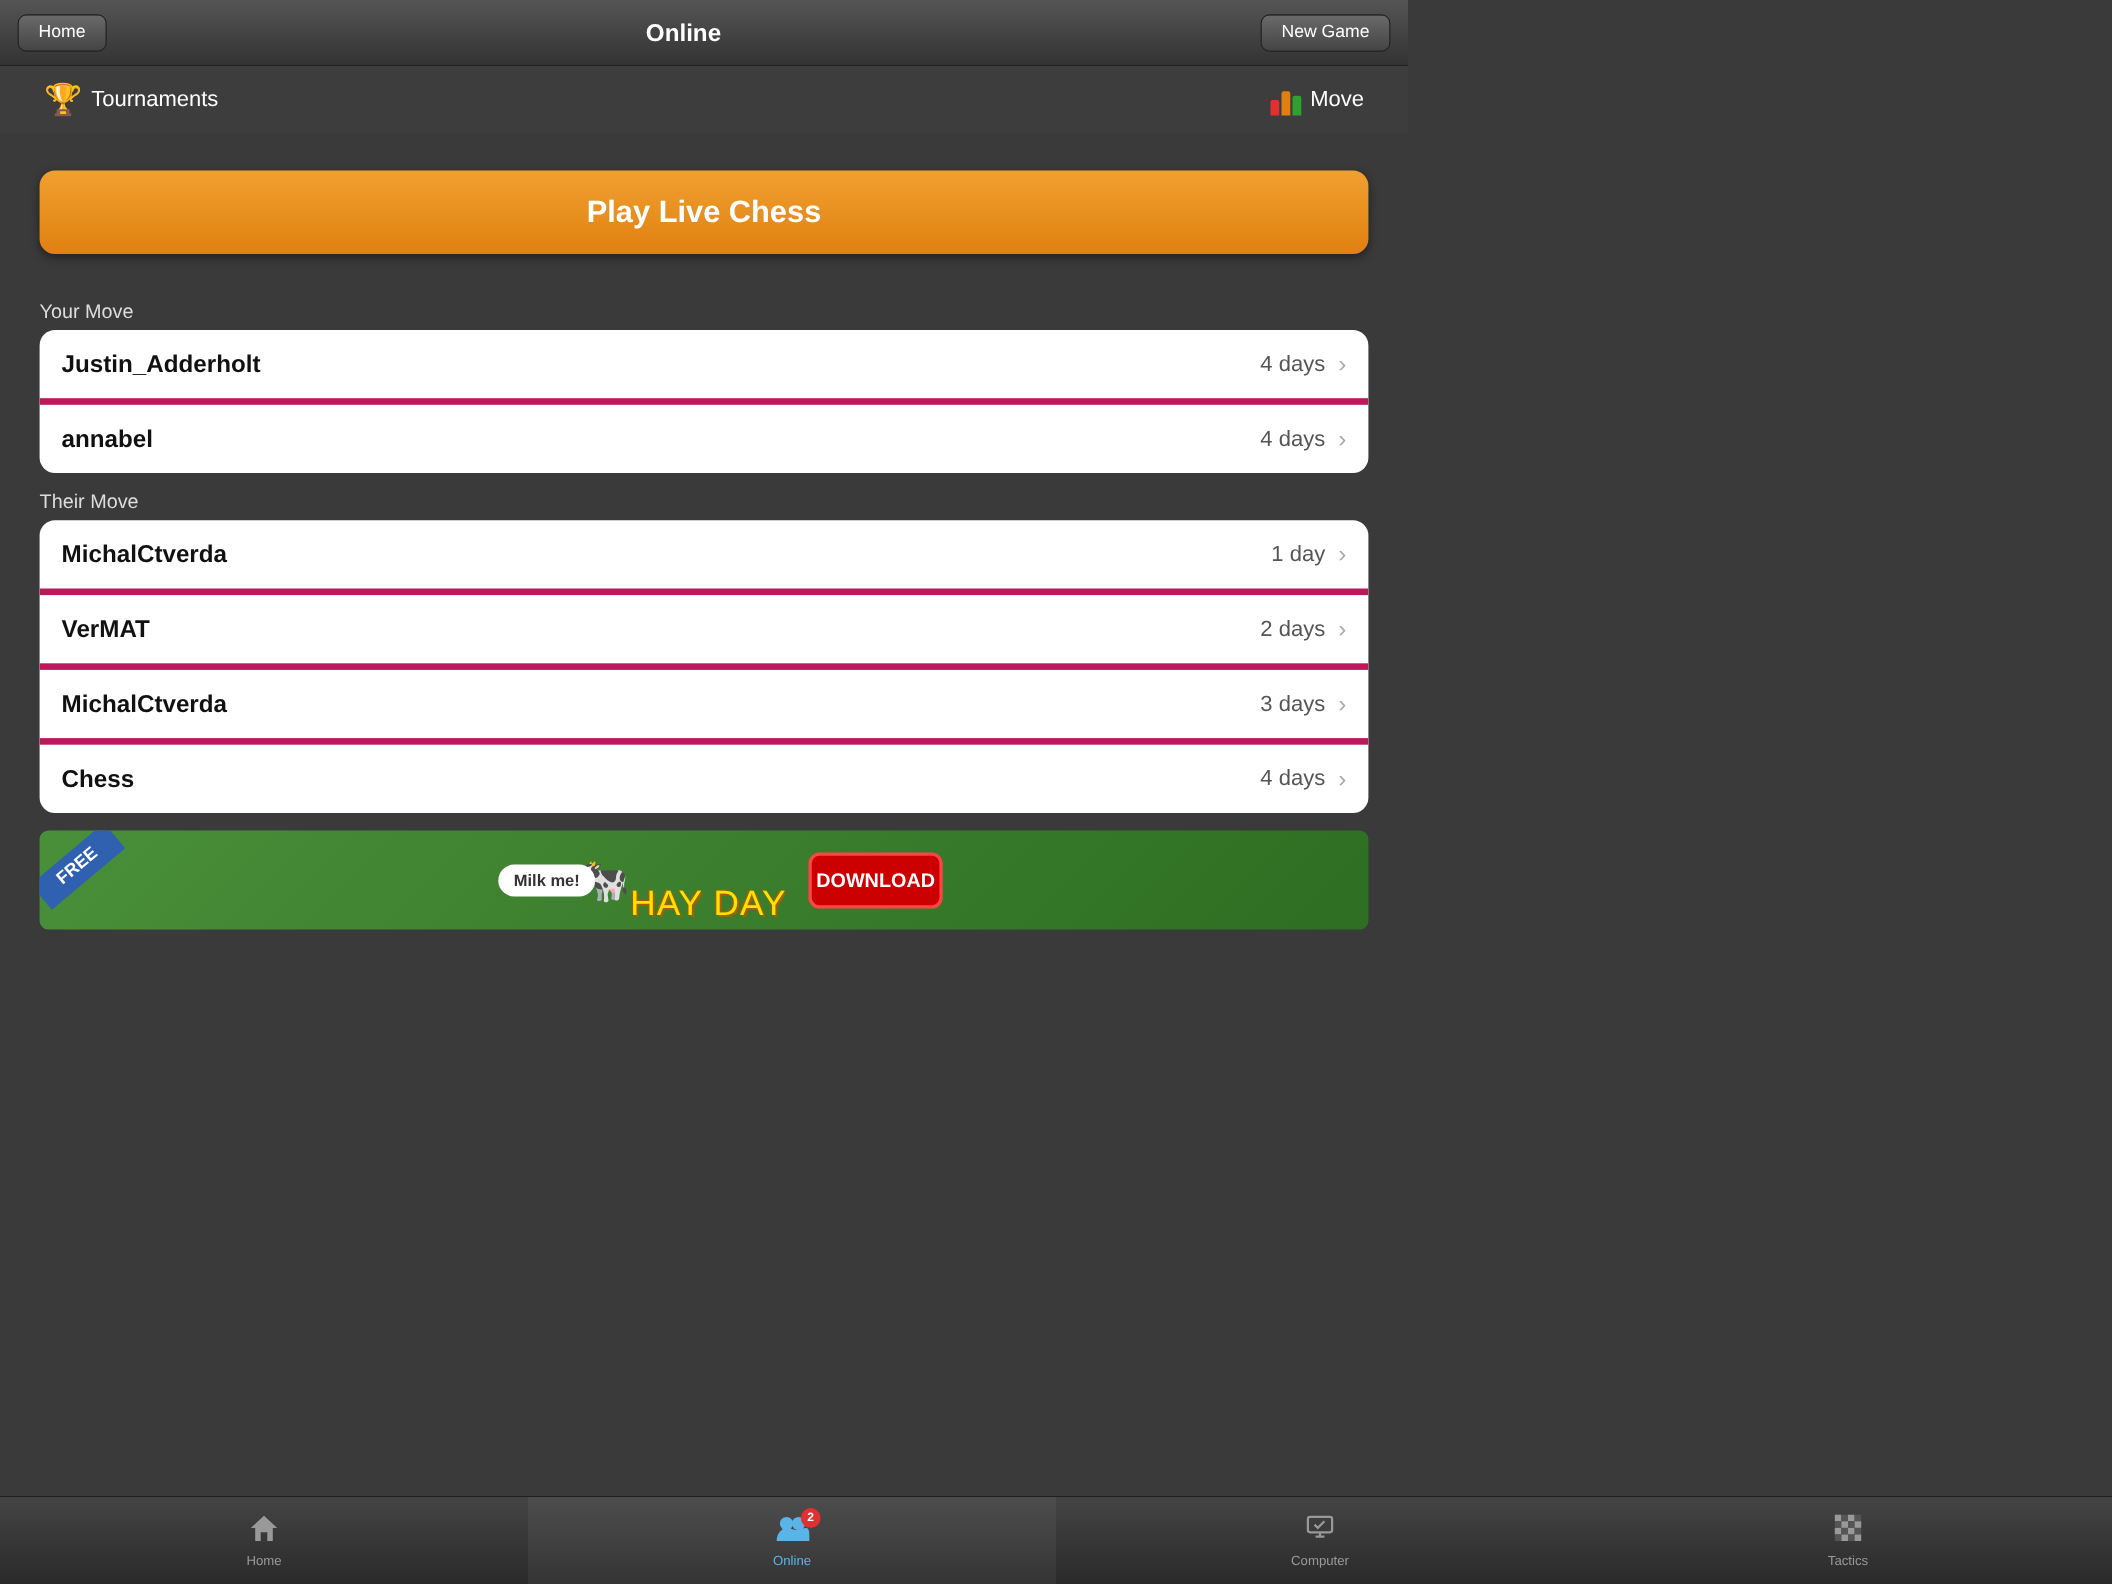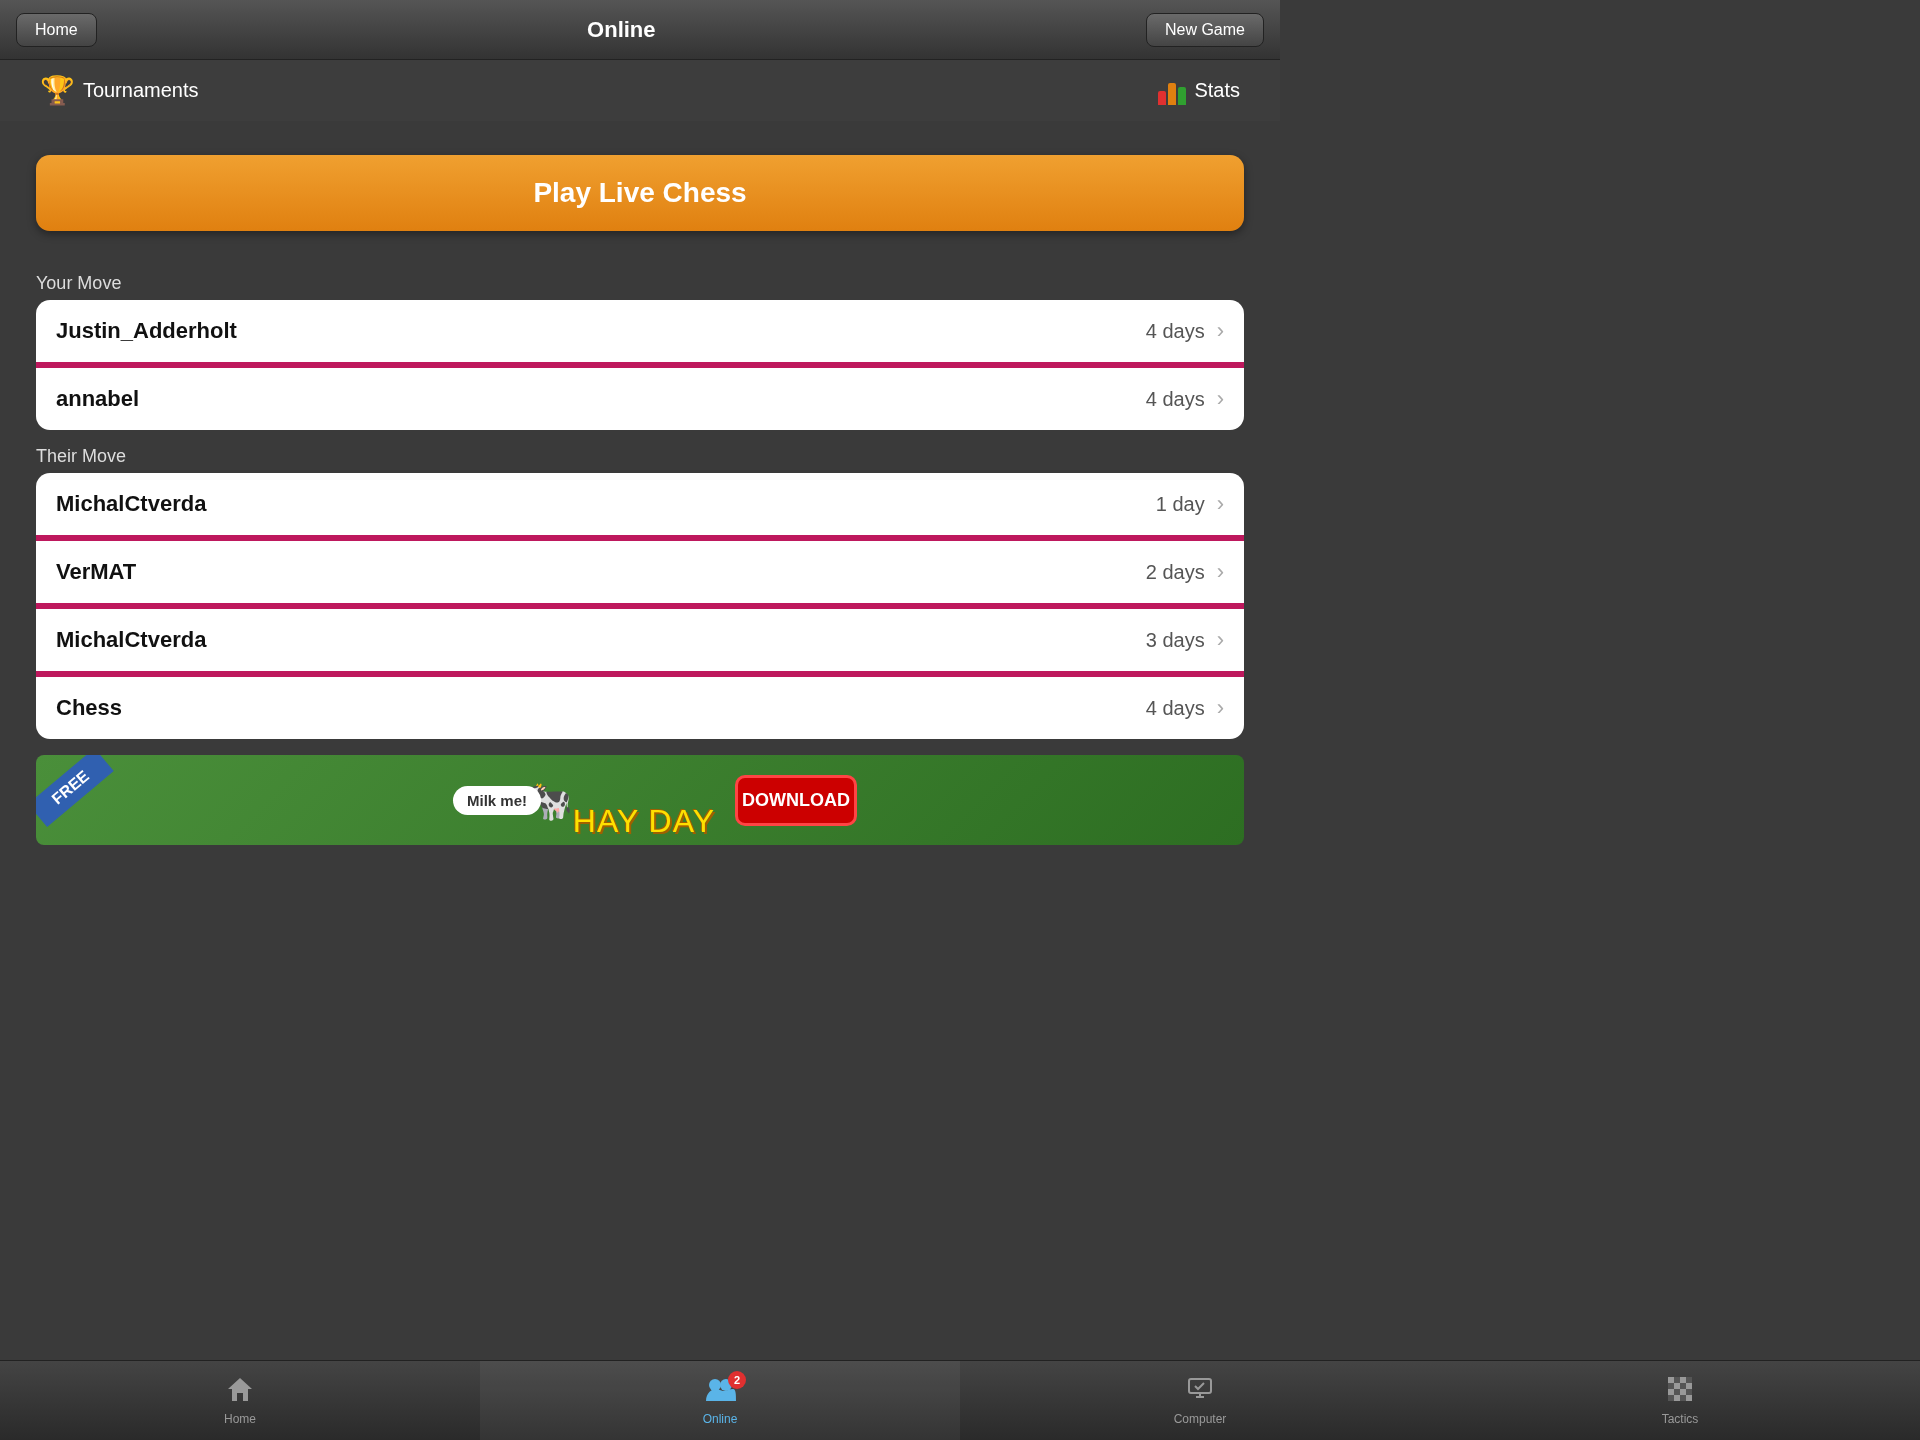--- a/index.html
+++ b/index.html
@@ -257,21 +257,21 @@
   <div class="top-nav-item">
     <span class="trophy-icon">🏆</span>
     <span class="top-nav-label">Tournaments</span>
   </div>
   <div class="top-nav-item">
     <div class="stats-bar-icon">
       <div class="stats-bar" style="height:14px;background:#e03030;"></div>
       <div class="stats-bar" style="height:22px;background:#e08010;"></div>
       <div class="stats-bar" style="height:18px;background:#30a030;"></div>
     </div>
-    <span class="top-nav-label">Stats</span>
+    <span class="top-nav-label">Move</span>
   </div>
 </div>
 
 
 <button id="play-live-btn">Play Live Chess</button>
 
 
 <div class="section-label">Your Move</div>
 <div class="game-list">
   <div class="game-row">

